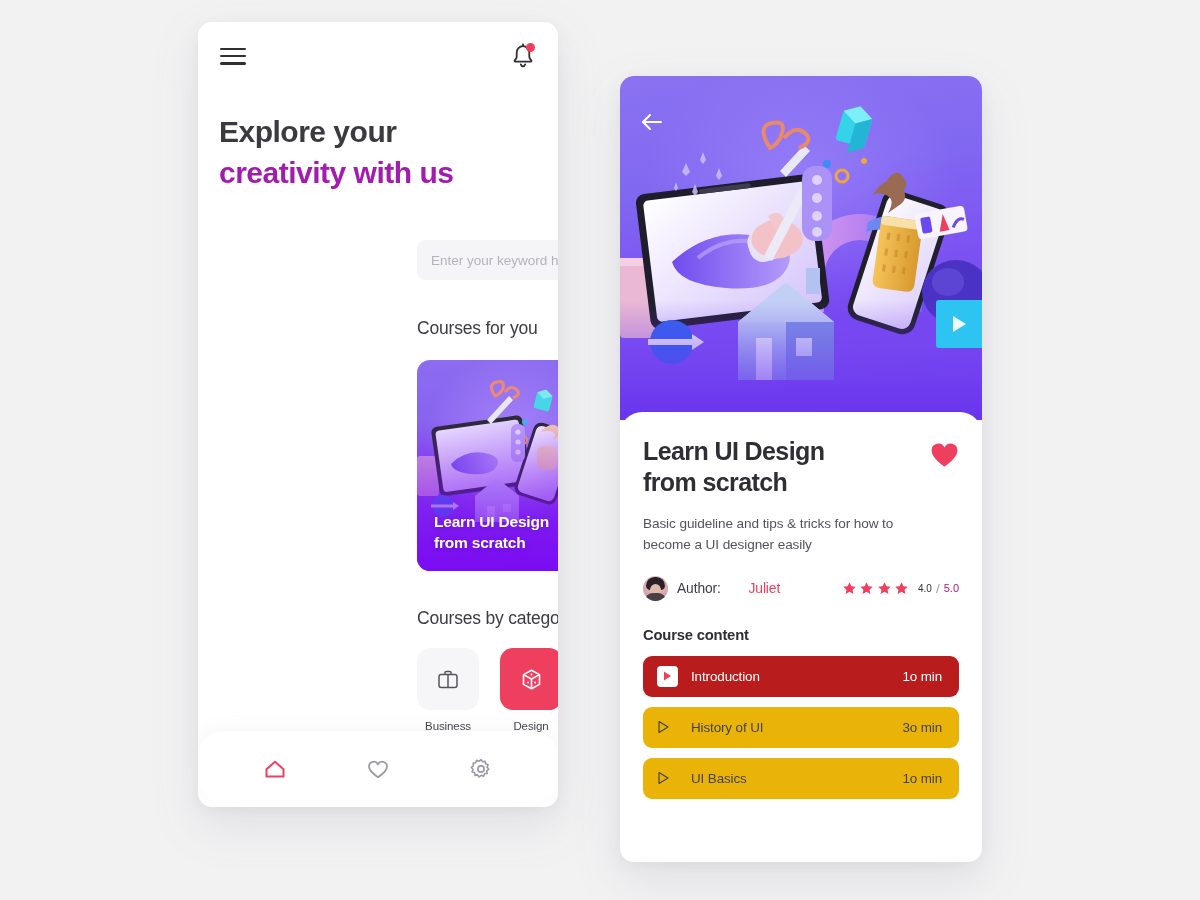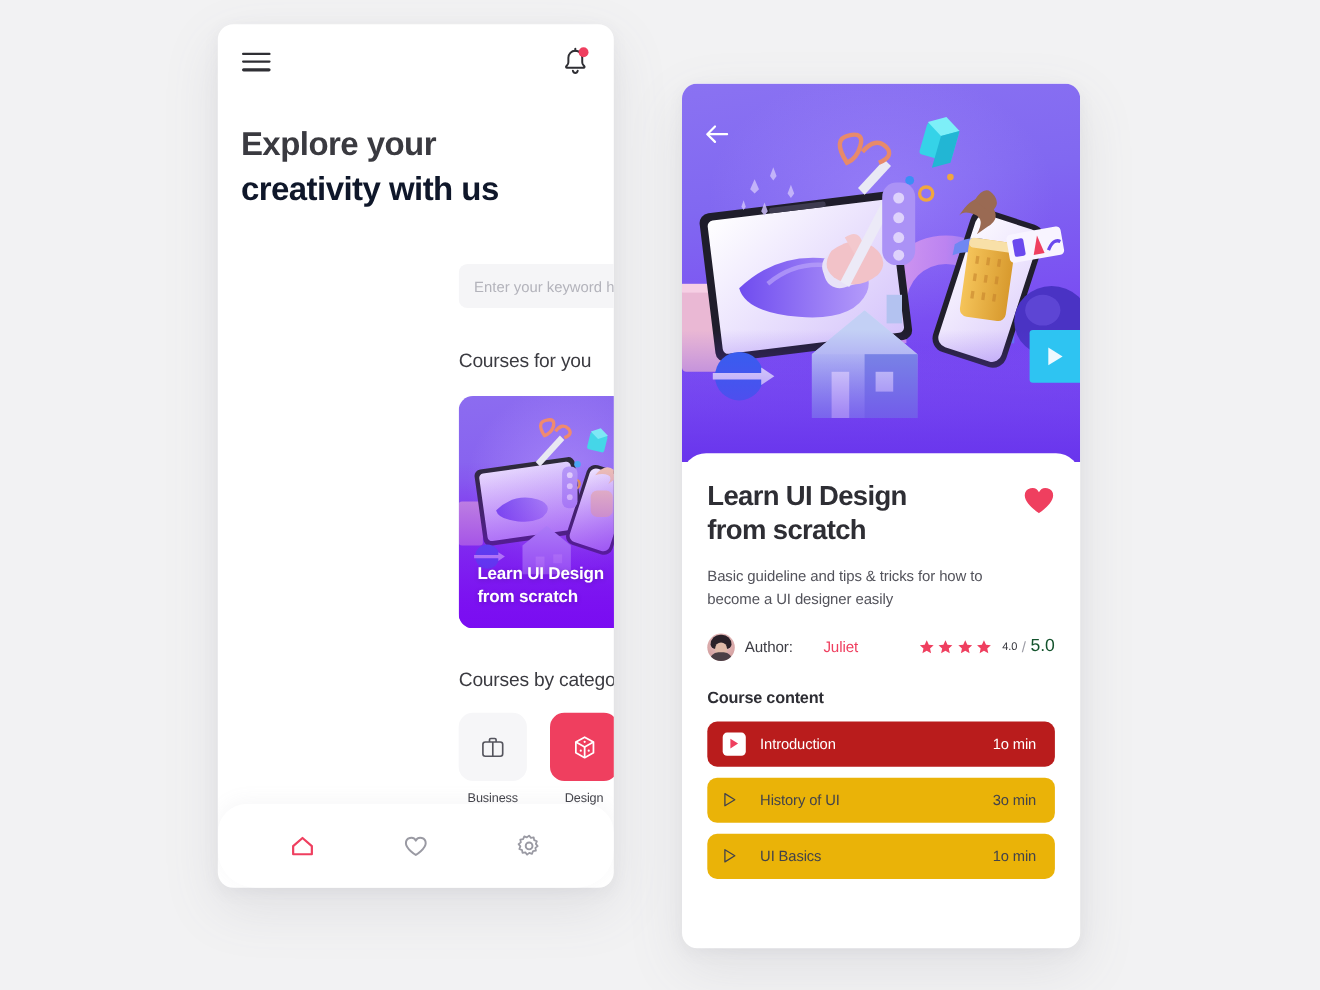--- a/index.html
+++ b/index.html
@@ -35,21 +35,21 @@
   }
   .hamburger { width: 26px; height: 17px; display: flex; flex-direction: column;
     justify-content: space-between; cursor: pointer; }
   .hamburger i { display: block; height: 2.6px; width: 100%; background: #2f2f34; border-radius: 2px; }
   .bell-wrap { position: relative; width: 26px; height: 28px; cursor: pointer; }
   .bell-dot { position: absolute; right: 1px; top: 1px; width: 9px; height: 9px;
     border-radius: 50%; background: #ef3f5f; }
   #headline-block { position: absolute; left: 21px; top: 90px; width: 320px; }
   .hl-line { font-size: 30px; font-weight: 700; letter-spacing: -0.5px; line-height: 1.36; }
   .hl-1 { color: #3a3a40; }
-  .hl-2 { color: #0f172a; }
+  .hl-2 { color: #a21caf; }
 
   
   .searchbar {
     position: absolute; left: 219px; top: 218px; width: 322px; height: 40px;
     display: flex; border-radius: 8px; overflow: hidden;
   }
   .search-input {
     flex: 1; border: none; outline: none; background: #f5f5f7;
     font-family: "Liberation Sans", sans-serif; font-size: 13.5px; color: #4a4a50;
     padding: 0 14px;
@@ -164,21 +164,21 @@
   .avatar .body {
     position: absolute; left: 2px; bottom: 0; width: 21px; height: 8px;
     background: #4b3f46; border-radius: 9px 9px 0 0;
   }
   .author-txt { font-size: 13.8px; color: #3d3d44; letter-spacing: -0.1px; }
   .author-name { color: #ef3f5f; margin-left: 24px; }
   .rating { display: flex; align-items: center; gap: 2px; }
   .stars { display: flex; gap: 2.5px; margin-right: 7px; }
   .rate-val { font-size: 10px; color: #33333a; }
   .rate-sep { font-size: 13.6px; color: #9d9da6; margin: 0 2px; }
-  .rate-max { font-size: 16px; color: #14532d; }
+  .rate-max { font-size: 11px; color: #be185d; }
 
   .content-head {
     margin-top: 26px; font-size: 14.8px; font-weight: 700; color: #2e2e34;
     letter-spacing: -0.2px;
   }
   .lessons { margin-top: 13px; display: flex; flex-direction: column; gap: 10px; }
   .lesson {
     height: 41px; border-radius: 9px; background: #eab308;
     display: flex; align-items: center; padding: 0 17px 0 14px; cursor: pointer;
   }

